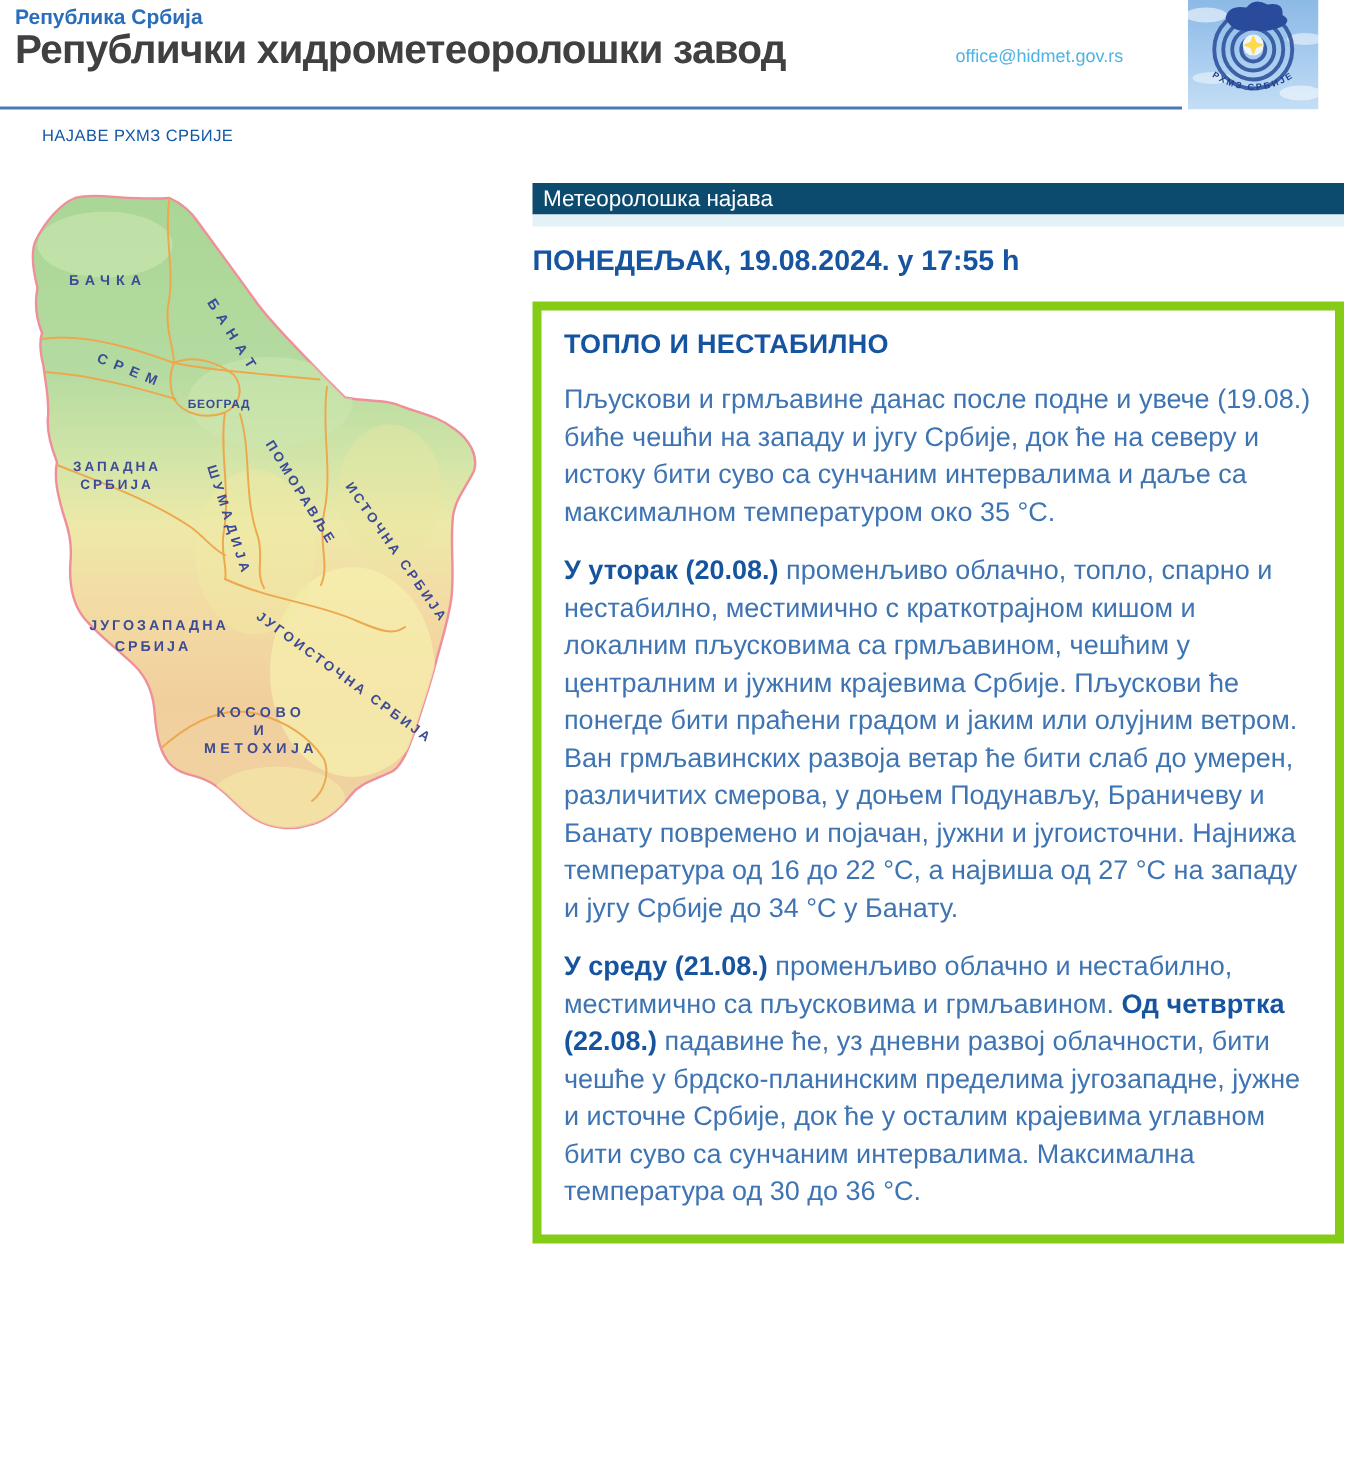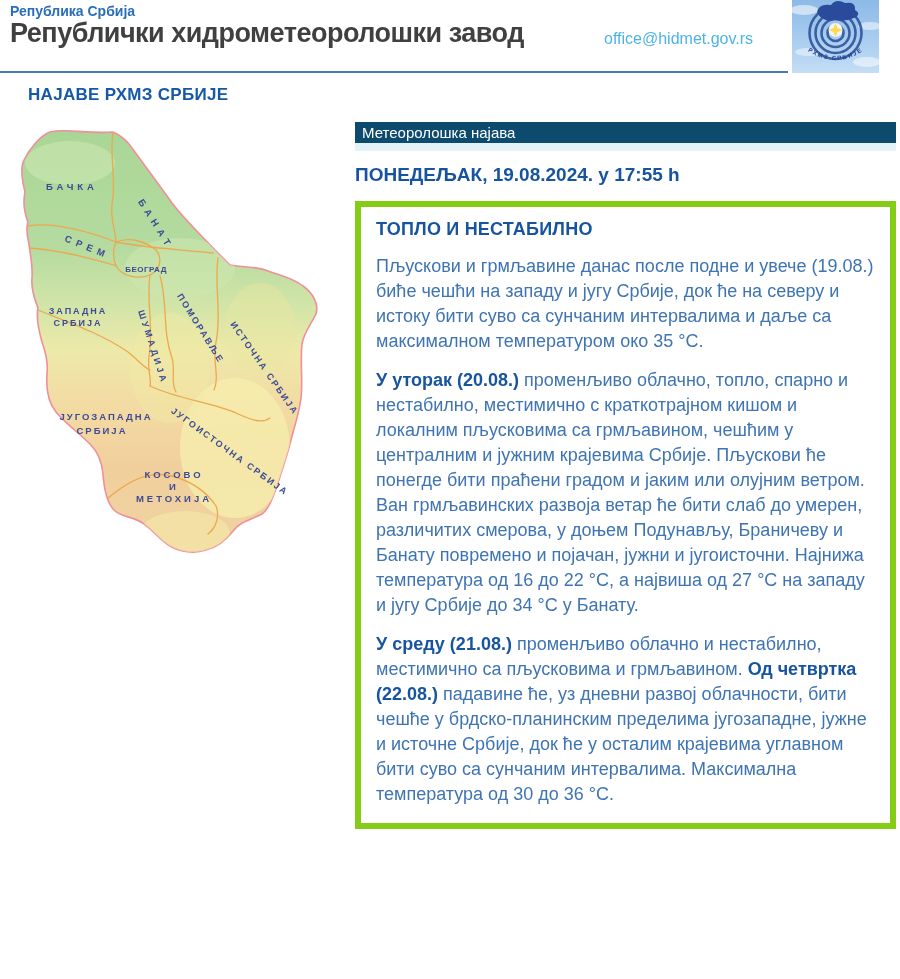--- a/index.html
+++ b/index.html
@@ -5,26 +5,26 @@
   * { margin:0; padding:0; box-sizing:border-box; }
   html,body { width:900px; height:979px; overflow:hidden; background:#ffffff;
               font-family:"Liberation Sans", sans-serif; }
   .page { position:relative; width:900px; height:979px; }
 
   
   .header { position:absolute; left:0; top:0; width:900px; height:74px; }
   .country { position:absolute; left:10px; top:3px; font-size:14px; font-weight:bold; color:#2a6ebb; }
   .site-title { position:absolute; left:10px; top:18px; font-size:27px; font-weight:bold; color:#404040; letter-spacing:-0.5px; }
   .address { position:absolute; left:10px; top:52px; font-size:15px; color:#9b9b9b; }
-  .email { position:absolute; left:604px; top:30px; font-size:16px; color:#4db3e6; text-decoration:none; }
+  .email { position:absolute; left:637px; top:30px; font-size:12px; color:#4db3e6; text-decoration:none; }
   .rule { position:absolute; left:0; top:71px; width:788px; height:2px; background:#4a7ab5; }
 
   .logo { position:absolute; left:792px; top:0; width:87px; height:73px; display:block; }
 
-  .page-title { position:absolute; left:28px; top:85px; font-size:17px; font-weight:bold; color:#1558a8; letter-spacing:0.3px; }
+  .page-title { position:absolute; left:28px; top:85px; font-size:11px; font-weight:normal; color:#1558a8; letter-spacing:0.3px; }
 
   
   .map-wrap { position:absolute; left:10px; top:118px; width:330px; height:440px; }
   .map-wrap svg { width:100%; height:100%; display:block; }
   .region-label { font-weight:bold; fill:#3d4b96; }
 
   
   .panel { position:absolute; left:355px; top:122px; width:541px; }
   .panel-bar { background:#0c4a6e; color:#ffffff; font-size:15px; height:21px; line-height:21px; padding-left:7px; }
   .panel-strip { background:#e3f2f7; height:8px; }

